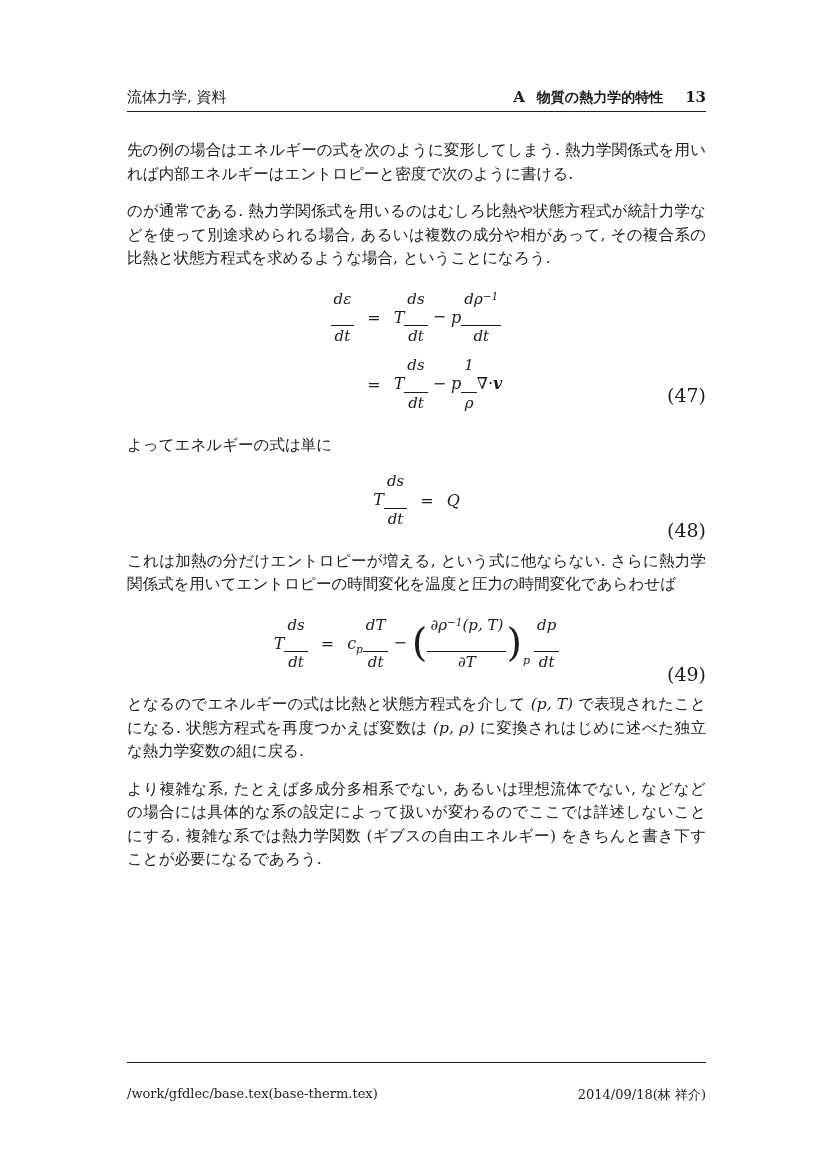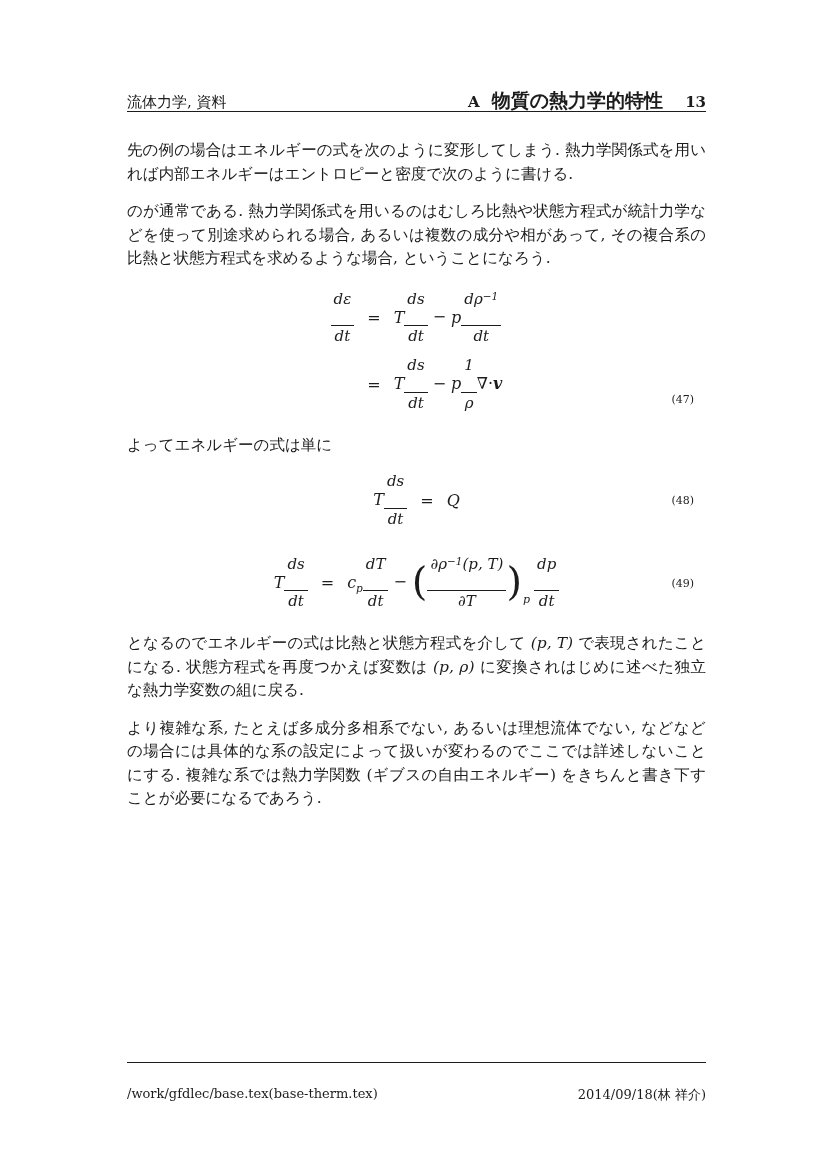--- a/index.html
+++ b/index.html
@@ -15,21 +15,21 @@
 
   
   .header {
     position:absolute; left:127px; width:579px; top:88px;
     display:flex; justify-content:space-between; align-items:baseline;
     font-size:15px;
   }
   .header-left { font-weight:normal; }
   .header-right { display:flex; align-items:baseline; gap:12px; }
   .header-section { font-weight:bold; font-size:15px; }
-  .header-title { font-weight:bold; font-family:"DejaVu Sans","Liberation Sans",sans-serif; font-size:19px; }
+  .header-title { font-weight:bold; font-family:"DejaVu Sans","Liberation Sans",sans-serif; font-size:14px; }
   .header-page { font-weight:bold; margin-left:10px; }
   .header-rule {
     position:absolute; left:127px; width:579px; top:111px;
     border-top:1px solid #1c1c1c; height:0;
   }
 
   
   .content {
     position:absolute; left:127px; width:579px; top:139px;
     font-size:15.5px; line-height:23.5px;
@@ -58,21 +58,21 @@
   .frac .num { display:block; border-bottom:1px solid #1c1c1c; padding:0 3px 17px 3px; }
   .frac .den { display:block; padding:1px 3px 0 3px; }
   .msup { font-size:10.5px; font-style:italic; vertical-align:4px; letter-spacing:0; }
   .msub { font-size:10.5px; font-style:italic; vertical-align:-4px; }
   .bigparen {
     font-style:normal; font-size:40px; font-weight:200;
     vertical-align:middle; line-height:0; position:relative; top:-2px;
     font-family:"DejaVu Serif","Liberation Serif",serif;
   }
   .paren-sub { font-size:11px; font-style:italic; vertical-align:-16px; margin-left:1px; }
-  .eqnum { position:absolute; right:12px; font-style:normal; font-size:11px; }
+  .eqnum { position:absolute; right:0; font-style:normal; font-size:19px;margin-top:30px; }
   .eqnum-mid { top:50%; transform:translateY(-50%); }
   .eqnum-bottom { bottom:12px; }
 
   
   .footer {
     position:absolute; left:127px; width:579px; top:1062px;
     border-top:1px solid #1c1c1c; padding-top:23px;
     display:flex; justify-content:space-between;
     font-size:13px;
   }
@@ -133,20 +133,21 @@
           </span>
           <span class="eqn-rel math upright">=</span>
           <span class="eqn-rhs math">
             <span>Q</span>
           </span>
         </div>
       </div>
       <span class="eqnum eqnum-mid">(48)</span>
     </div>
 
+    <p class="para">これは加熱の分だけエントロピーが増える, という式に他ならない. さらに熱力学関係式を用いてエントロピーの時間変化を温度と圧力の時間変化であらわせば</p>
 
     <div class="equation">
       <div class="eqn-table">
         <div class="eqn-row">
           <span class="eqn-lhs math">
             <span>T</span><span class="frac"><span class="num">ds</span><span class="den">dt</span></span>
           </span>
           <span class="eqn-rel math upright">=</span>
           <span class="eqn-rhs math">
             <span>c</span><span class="msub">p</span><span class="frac"><span class="num">dT</span><span class="den">dt</span></span><span class="binop">−</span><span class="bigparen">(</span><span class="frac"><span class="num"><span>∂ρ</span><span class="msup">−1</span><span>(p, T)</span></span><span class="den">∂T</span></span><span class="bigparen">)</span><span class="paren-sub">p</span><span style="display:inline-block;width:4px;"></span><span class="frac"><span class="num">dp</span><span class="den">dt</span></span>

